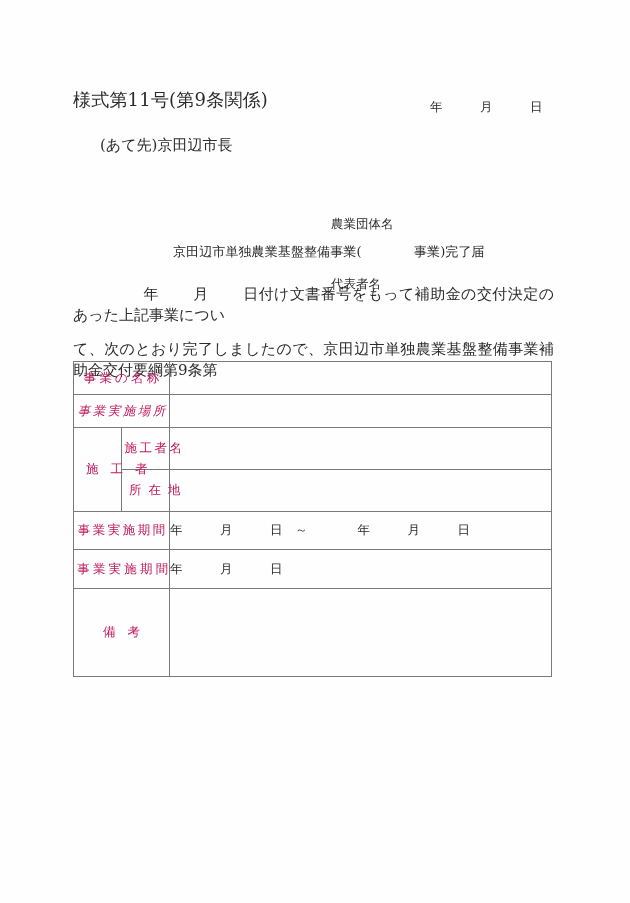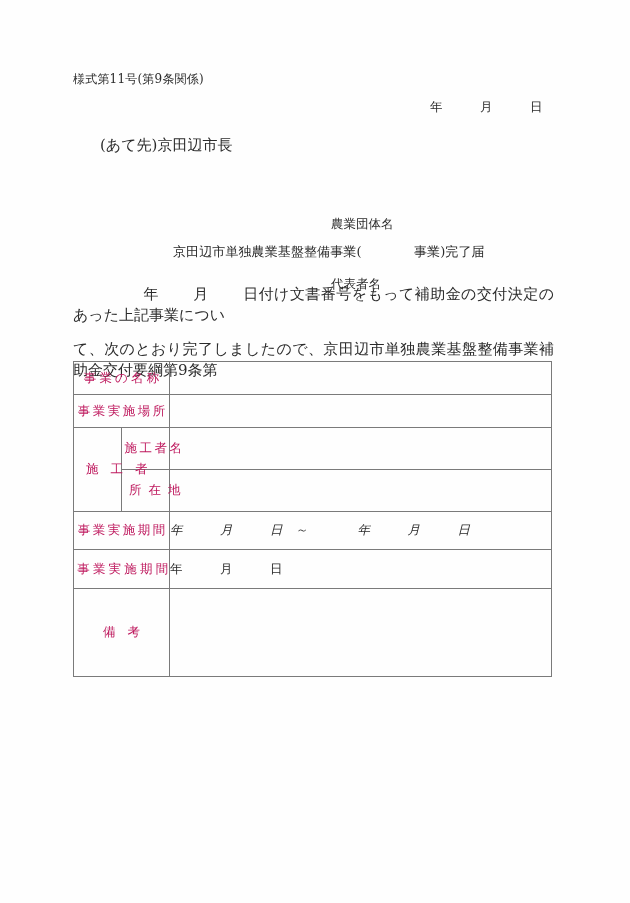--- a/index.html
+++ b/index.html
@@ -17,21 +17,21 @@
   }
 
   .page {
     position: absolute;
     inset: 0;
     background: #fefefe;
   }
 
   
   .abs { position: absolute; white-space: pre; }
-  .fm-no    { left: 73px;  top: 71px;  font-size: 12px; letter-spacing: .2px; }
+  .fm-no    { left: 73px;  top: 88px;  font-size: 18px; letter-spacing: .2px; }
   .date-line{ left: 430px; top: 99px;  font-size: 12.5px; }
   .addressee{ left: 100px; top: 136px; font-size: 15px; }
   .org-block{ left: 331px; top: 174px; font-size: 12.5px; line-height: 20px; }
   .doc-title{ left: 173px; top: 243px; font-size: 13px; letter-spacing: .1px; }
 
   .body-par {
     position: absolute;
     left: 73px;
     top: 284px;
     width: 481px;
@@ -66,28 +66,28 @@
     white-space: pre;
     margin-top: 32px;
   }
   
   .lbl-spread { letter-spacing: 3.2px; text-indent: 3.2px; }
   .lbl-wide   { letter-spacing: 12px;  text-indent: 12px; }
   .lbl-sub    { letter-spacing: 2.5px; text-indent: 2.5px; }
   .lbl-sub2   { letter-spacing: 7px;   text-indent: 7px; }
 
   .val { padding-left: 10px; }
-  .val-date { padding-left: 60px; white-space: pre; font-style: italic; }
+  .val-date { padding-left: 60px; white-space: pre; }
   .val-date2 { padding-left: 58px; white-space: pre; }
 
   .c1 { width: 95px; }
   .c2 { width: 65px; font-family: Liberation Mono, monospace; }
 
   .r-name   { height: 33px; }
-  .r-place  { height: 33px; }
+  .r-place  { height: 33px; font-style: italic; }
   .r-sub    { height: 42px; }
   .r-period { height: 38px; }
   .r-done   { height: 39px; }
   .r-note   { height: 88px; }
 </style>
 </head>
 <body>
 
 <div class="page">
 

